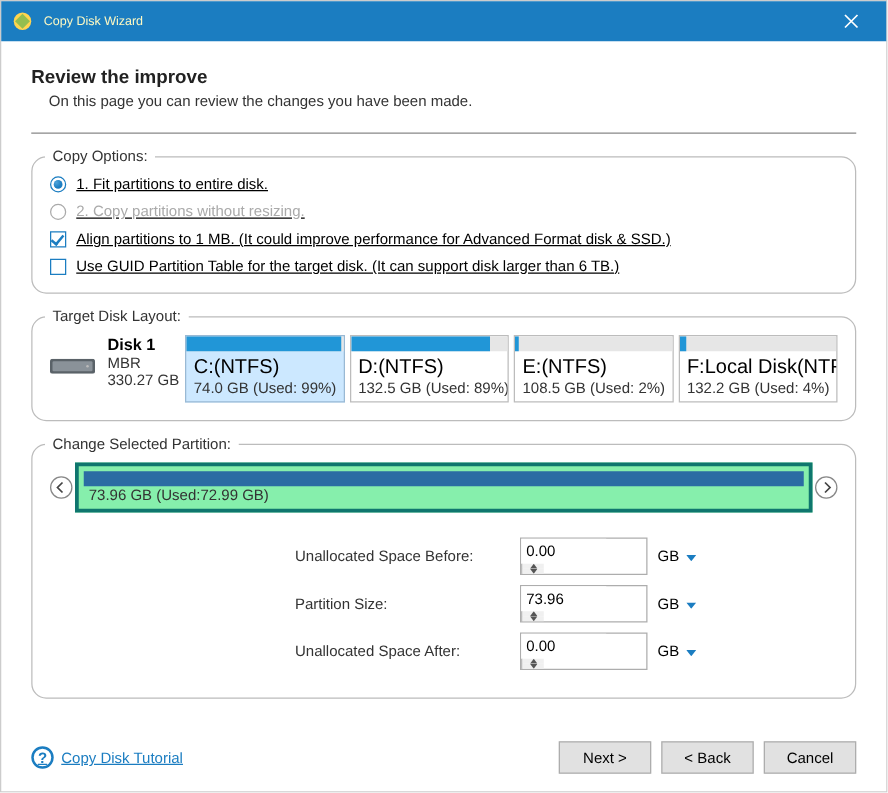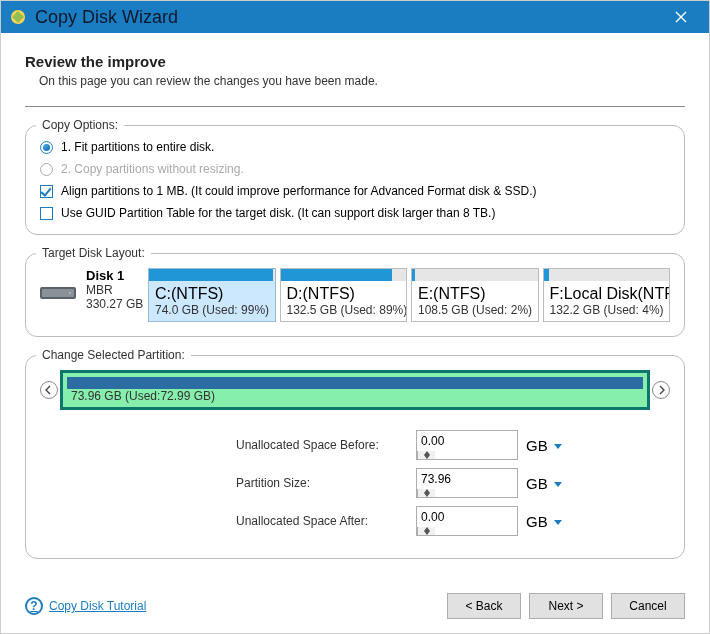--- a/index.html
+++ b/index.html
@@ -1,31 +1,31 @@
 <!DOCTYPE html>
 <html><head>
 <meta charset="utf-8">
 <style>
 * { box-sizing: border-box; margin: 0; padding: 0; }
 body { font-family: "Segoe UI", Tahoma, sans-serif; font-size: 12px; background: #f0f0f0; width: 710px; height: 634px; overflow: hidden; }
 .window { width: 710px; height: 634px; background: #fff; display: flex; flex-direction: column; border: 1px solid #ccc; }
-.titlebar { background: #1b7dc1; height: 32px; display: flex; align-items: center; padding: 0 8px; color: #0f172a; font-size: 18px; }
+.titlebar { background: #1b7dc1; height: 32px; display: flex; align-items: center; padding: 0 8px; color: #fef9c3; font-size: 10px; }
 .titlebar .app-icon { width: 18px; height: 18px; margin-right: 8px; display: inline-flex; align-items: center; justify-content: center; }
 .titlebar .title-text { flex: 1; }
 .titlebar .close-btn { width: 40px; height: 32px; display: flex; align-items: center; justify-content: center; cursor: pointer; }
 .content { flex: 1; padding: 20px 24px 12px; display: flex; flex-direction: column; overflow: hidden; }
 .header { margin-bottom: 10px; }
 .header h2 { font-size: 15px; font-weight: bold; color: #222; margin-bottom: 4px; }
 .header p { font-size: 12px; color: #333; padding-left: 14px; }
 .hr { border: 0; border-top: 1px solid #888; margin: 8px 0 18px; }
 
 .group { border: 1px solid #bcbcbc; border-radius: 12px; padding: 14px 14px 14px; margin-bottom: 18px; position: relative; }
 .group .legend { position: absolute; top: -8px; left: 10px; background: #fff; padding: 0 6px; font-size: 12px; color: #333; }
 
-.option-row { display: flex; align-items: center; margin-bottom: 8px; font-size: 12px; }
+.option-row { display: flex; align-items: center; margin-bottom: 8px; font-size: 12px; text-decoration: underline; }
 .option-row.last { margin-bottom: 0; }
 .radio-circle { width: 13px; height: 13px; border: 1px solid #1b7dc1; border-radius: 50%; margin-right: 8px; position: relative; flex-shrink: 0; }
 .radio-circle.checked::after { content: ""; position: absolute; top: 2px; left: 2px; width: 7px; height: 7px; border-radius: 50%; background: radial-gradient(circle at 30% 30%, #4ea3da 0%, #1b7dc1 60%); }
 .radio-circle.disabled { border-color: #aaa; }
 .radio-label.disabled { color: #aaa; }
 .checkbox-sq { width: 13px; height: 13px; border: 1px solid #1b7dc1; margin-right: 8px; position: relative; flex-shrink: 0; }
 .checkbox-sq.checked::after { content: ""; position: absolute; top: 0; left: 2px; width: 4px; height: 8px; border: solid #1b7dc1; border-width: 0 2px 2px 0; transform: rotate(40deg); }
 
 .disk-layout { display: flex; gap: 4px; }
 .disk-info { width: 104px; display: flex; flex-direction: column; }
@@ -48,21 +48,21 @@
 .big-bar-label { position: absolute; bottom: 4px; left: 8px; font-size: 12px; color: #333; }
 
 .fields { margin-top: 20px; }
 .field-row { display: flex; align-items: center; margin-bottom: 8px; }
 .field-label { width: 180px; text-align: left; font-size: 12px; color: #333; margin-left: 196px; }
 .spinner { width: 102px; display: flex; border: 1px solid #adadad; flex-direction: column; }
 .spinner input { width: 68px; border: 0; font-size: 12px; padding: 3px 4px; outline: none; }
 .spinner-btns { width: 18px; display: flex; flex-direction: column; border-left: 1px solid #adadad; }
 .spinner-btn { flex: 1; display: flex; align-items: center; justify-content: center; cursor: pointer; background: #f0f0f0; }
 .spinner-btn svg { width: 6px; height: 4px; }
-.unit { margin: 0 6px 0 8px; font-size: 15px; }
+.unit { margin: 0 6px 0 8px; font-size: 12px; }
 .dd-arrow { width: 10px; cursor: pointer; }
 
 .footer { padding: 10px 24px 14px; display: flex; align-items: center; }
 .help-link { display: flex; align-items: center; gap: 6px; color: #1b7dc1; font-size: 12px; cursor: pointer; }
 .help-link span { text-decoration: underline; }
 .help-icon { width: 18px; height: 18px; border: 2px solid #1b7dc1; border-radius: 50%; display: flex; align-items: center; justify-content: center; color: #1b7dc1; font-weight: bold; font-size: 12px; }
 .footer-btns { margin-left: auto; display: flex; gap: 8px; }
 .btn { min-width: 74px; padding: 5px 14px; border: 1px solid #adadad; background: #e1e1e1; font-size: 12px; cursor: pointer; text-align: center; }
 </style>
 </head>
@@ -100,21 +100,21 @@
       <div class="option-row">
         <span class="radio-circle disabled"></span>
         <span class="radio-label disabled">2. Copy partitions without resizing.</span>
       </div>
       <div class="option-row">
         <span class="checkbox-sq checked"></span>
         <span>Align partitions to 1 MB.  (It could improve performance for Advanced Format disk &amp; SSD.)</span>
       </div>
       <div class="option-row last">
         <span class="checkbox-sq"></span>
-        <span>Use GUID Partition Table for the target disk. (It can support disk larger than 8 TB.)</span>
+        <span>Use GUID Partition Table for the target disk. (It can support disk larger than 6 TB.)</span>
       </div>
     </div>
 
     <div class="group">
       <div class="legend">Target Disk Layout:</div>
       <div class="disk-layout">
         <div class="disk-info">
           <div class="disk-stack">
             <svg class="disk-hdd" viewBox="0 0 36 12">
                 <rect x="0" y="0" width="36" height="12" rx="2" fill="#5a6268"></rect>
@@ -248,18 +248,18 @@
       </div>
     </div>
   </div>
 
   <div class="footer">
     <div class="help-link">
       <span class="help-icon">?</span>
       <span>Copy Disk Tutorial</span>
     </div>
     <div class="footer-btns">
+      <div class="btn">Next &gt;</div>
       <div class="btn">&lt; Back</div>
-      <div class="btn">Next &gt;</div>
       <div class="btn">Cancel</div>
     </div>
   </div>
 </div>
 
 </body></html>

